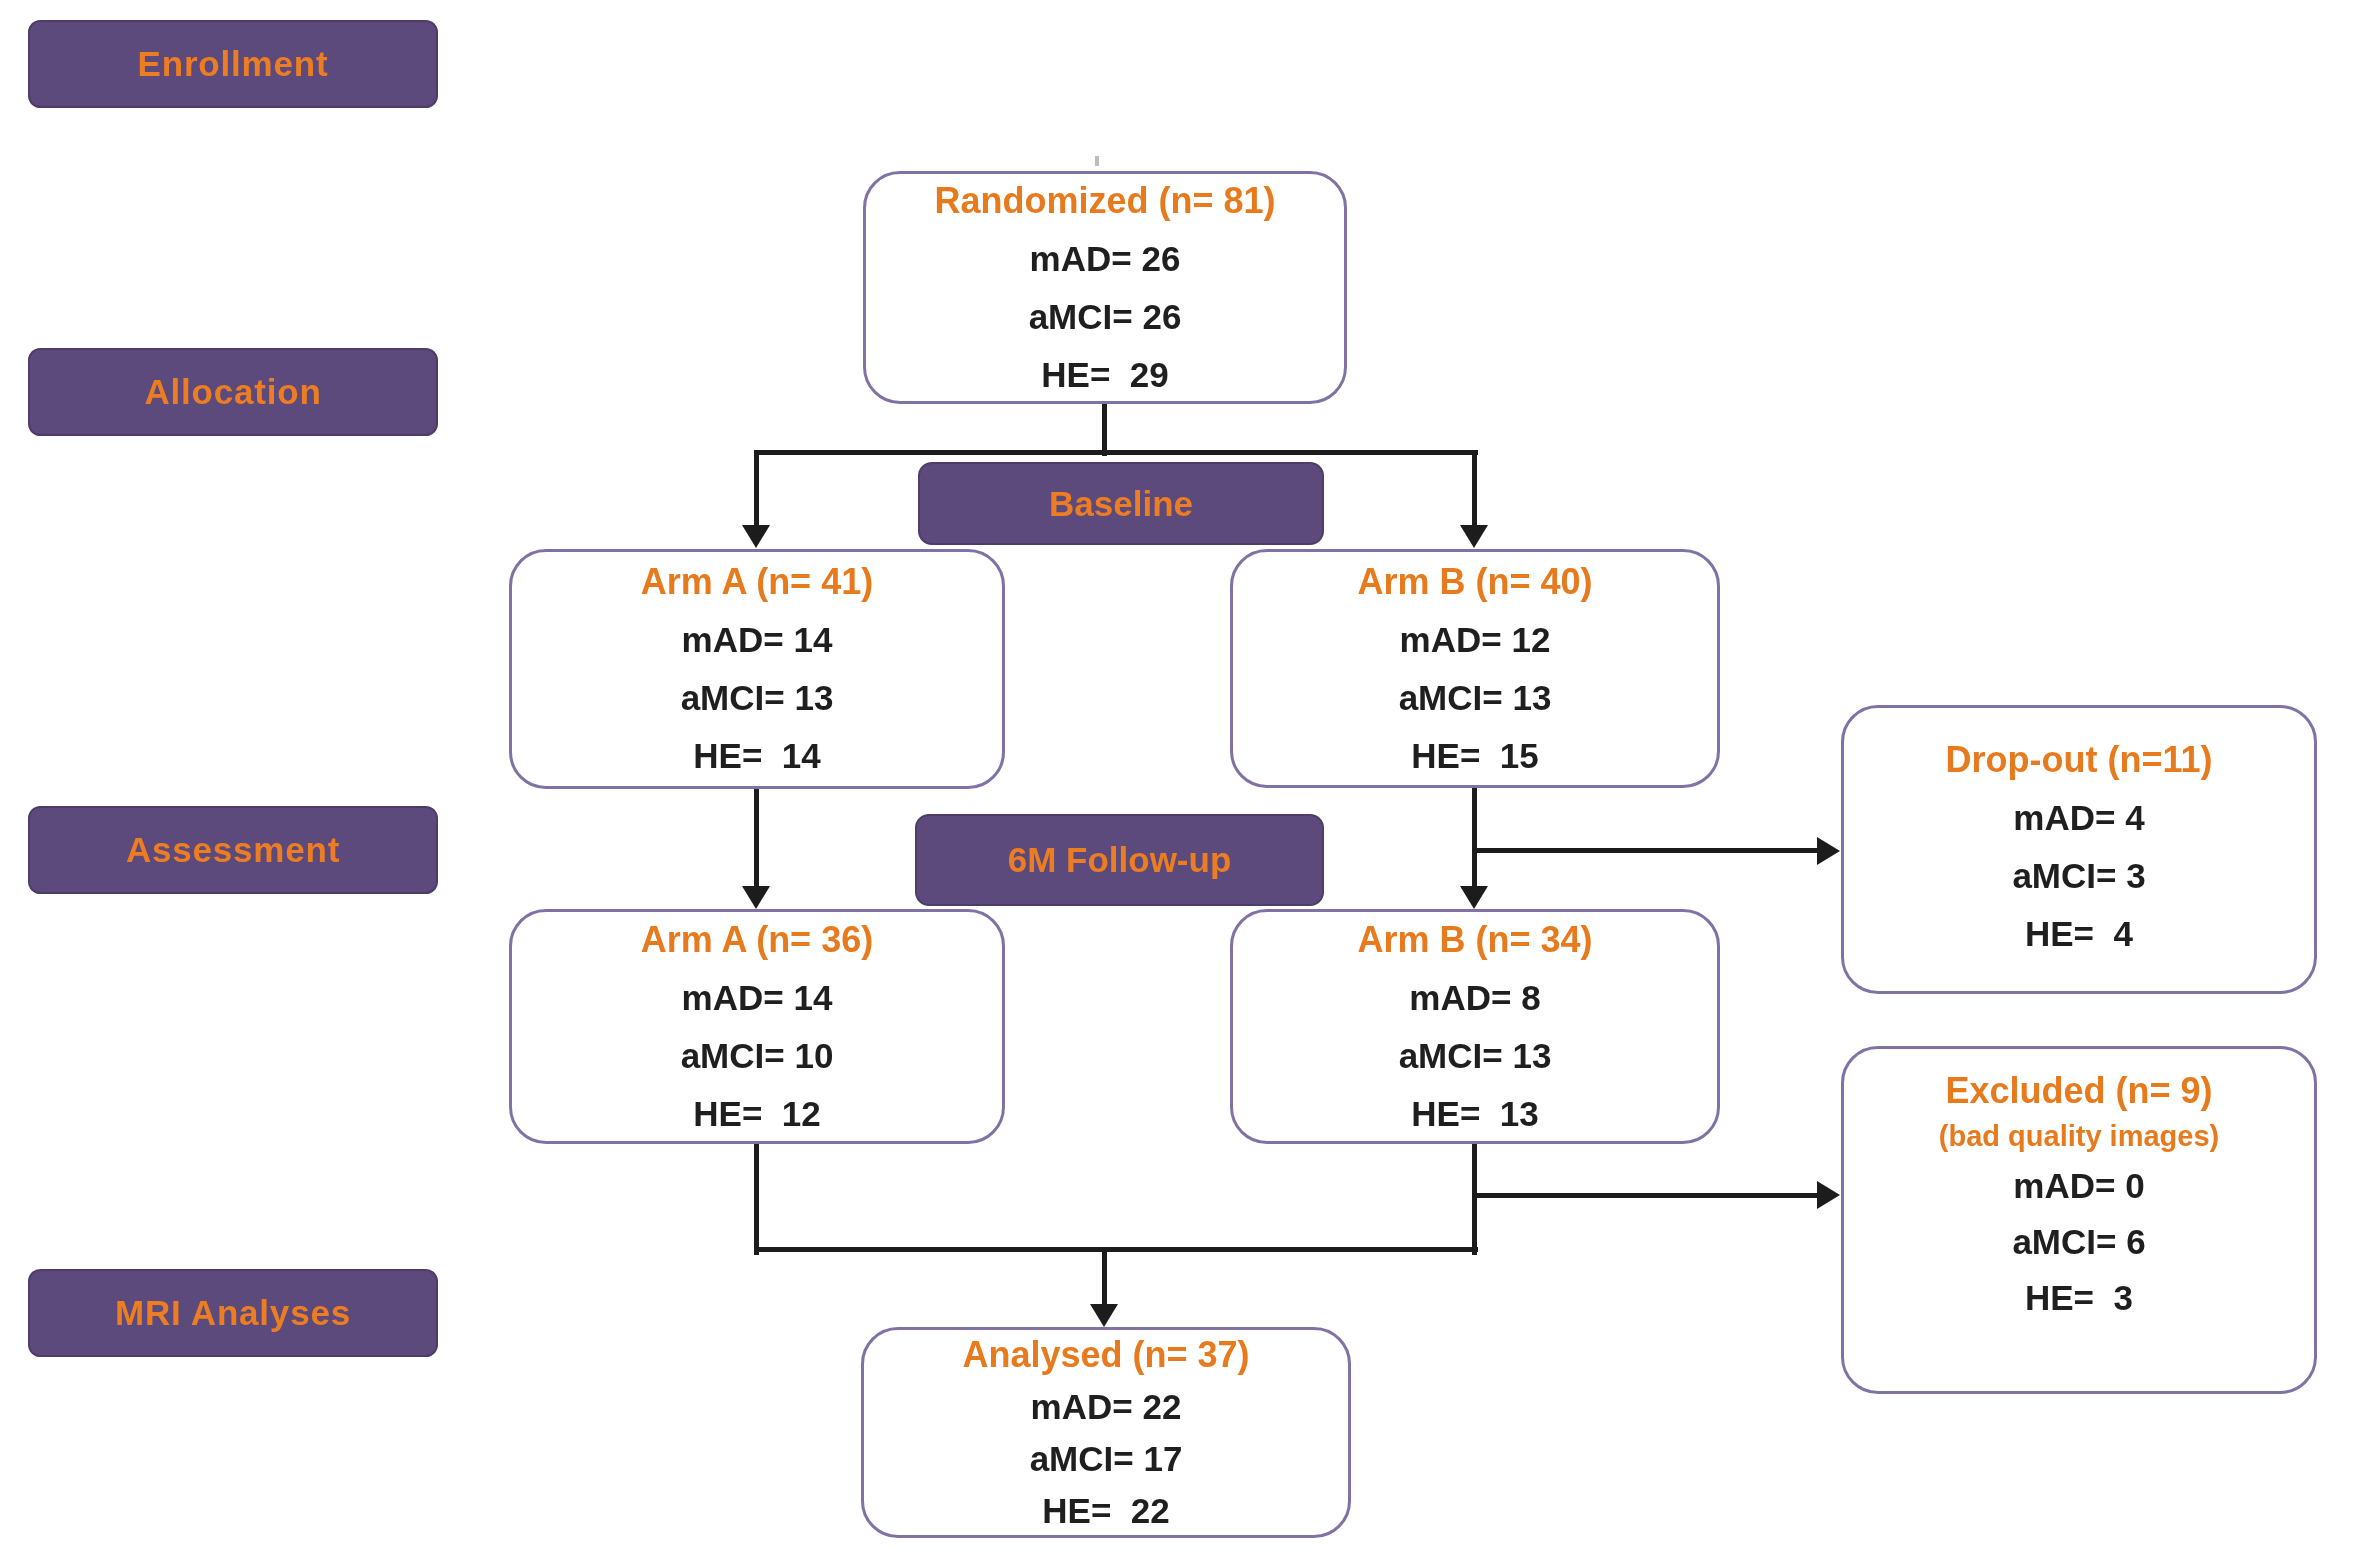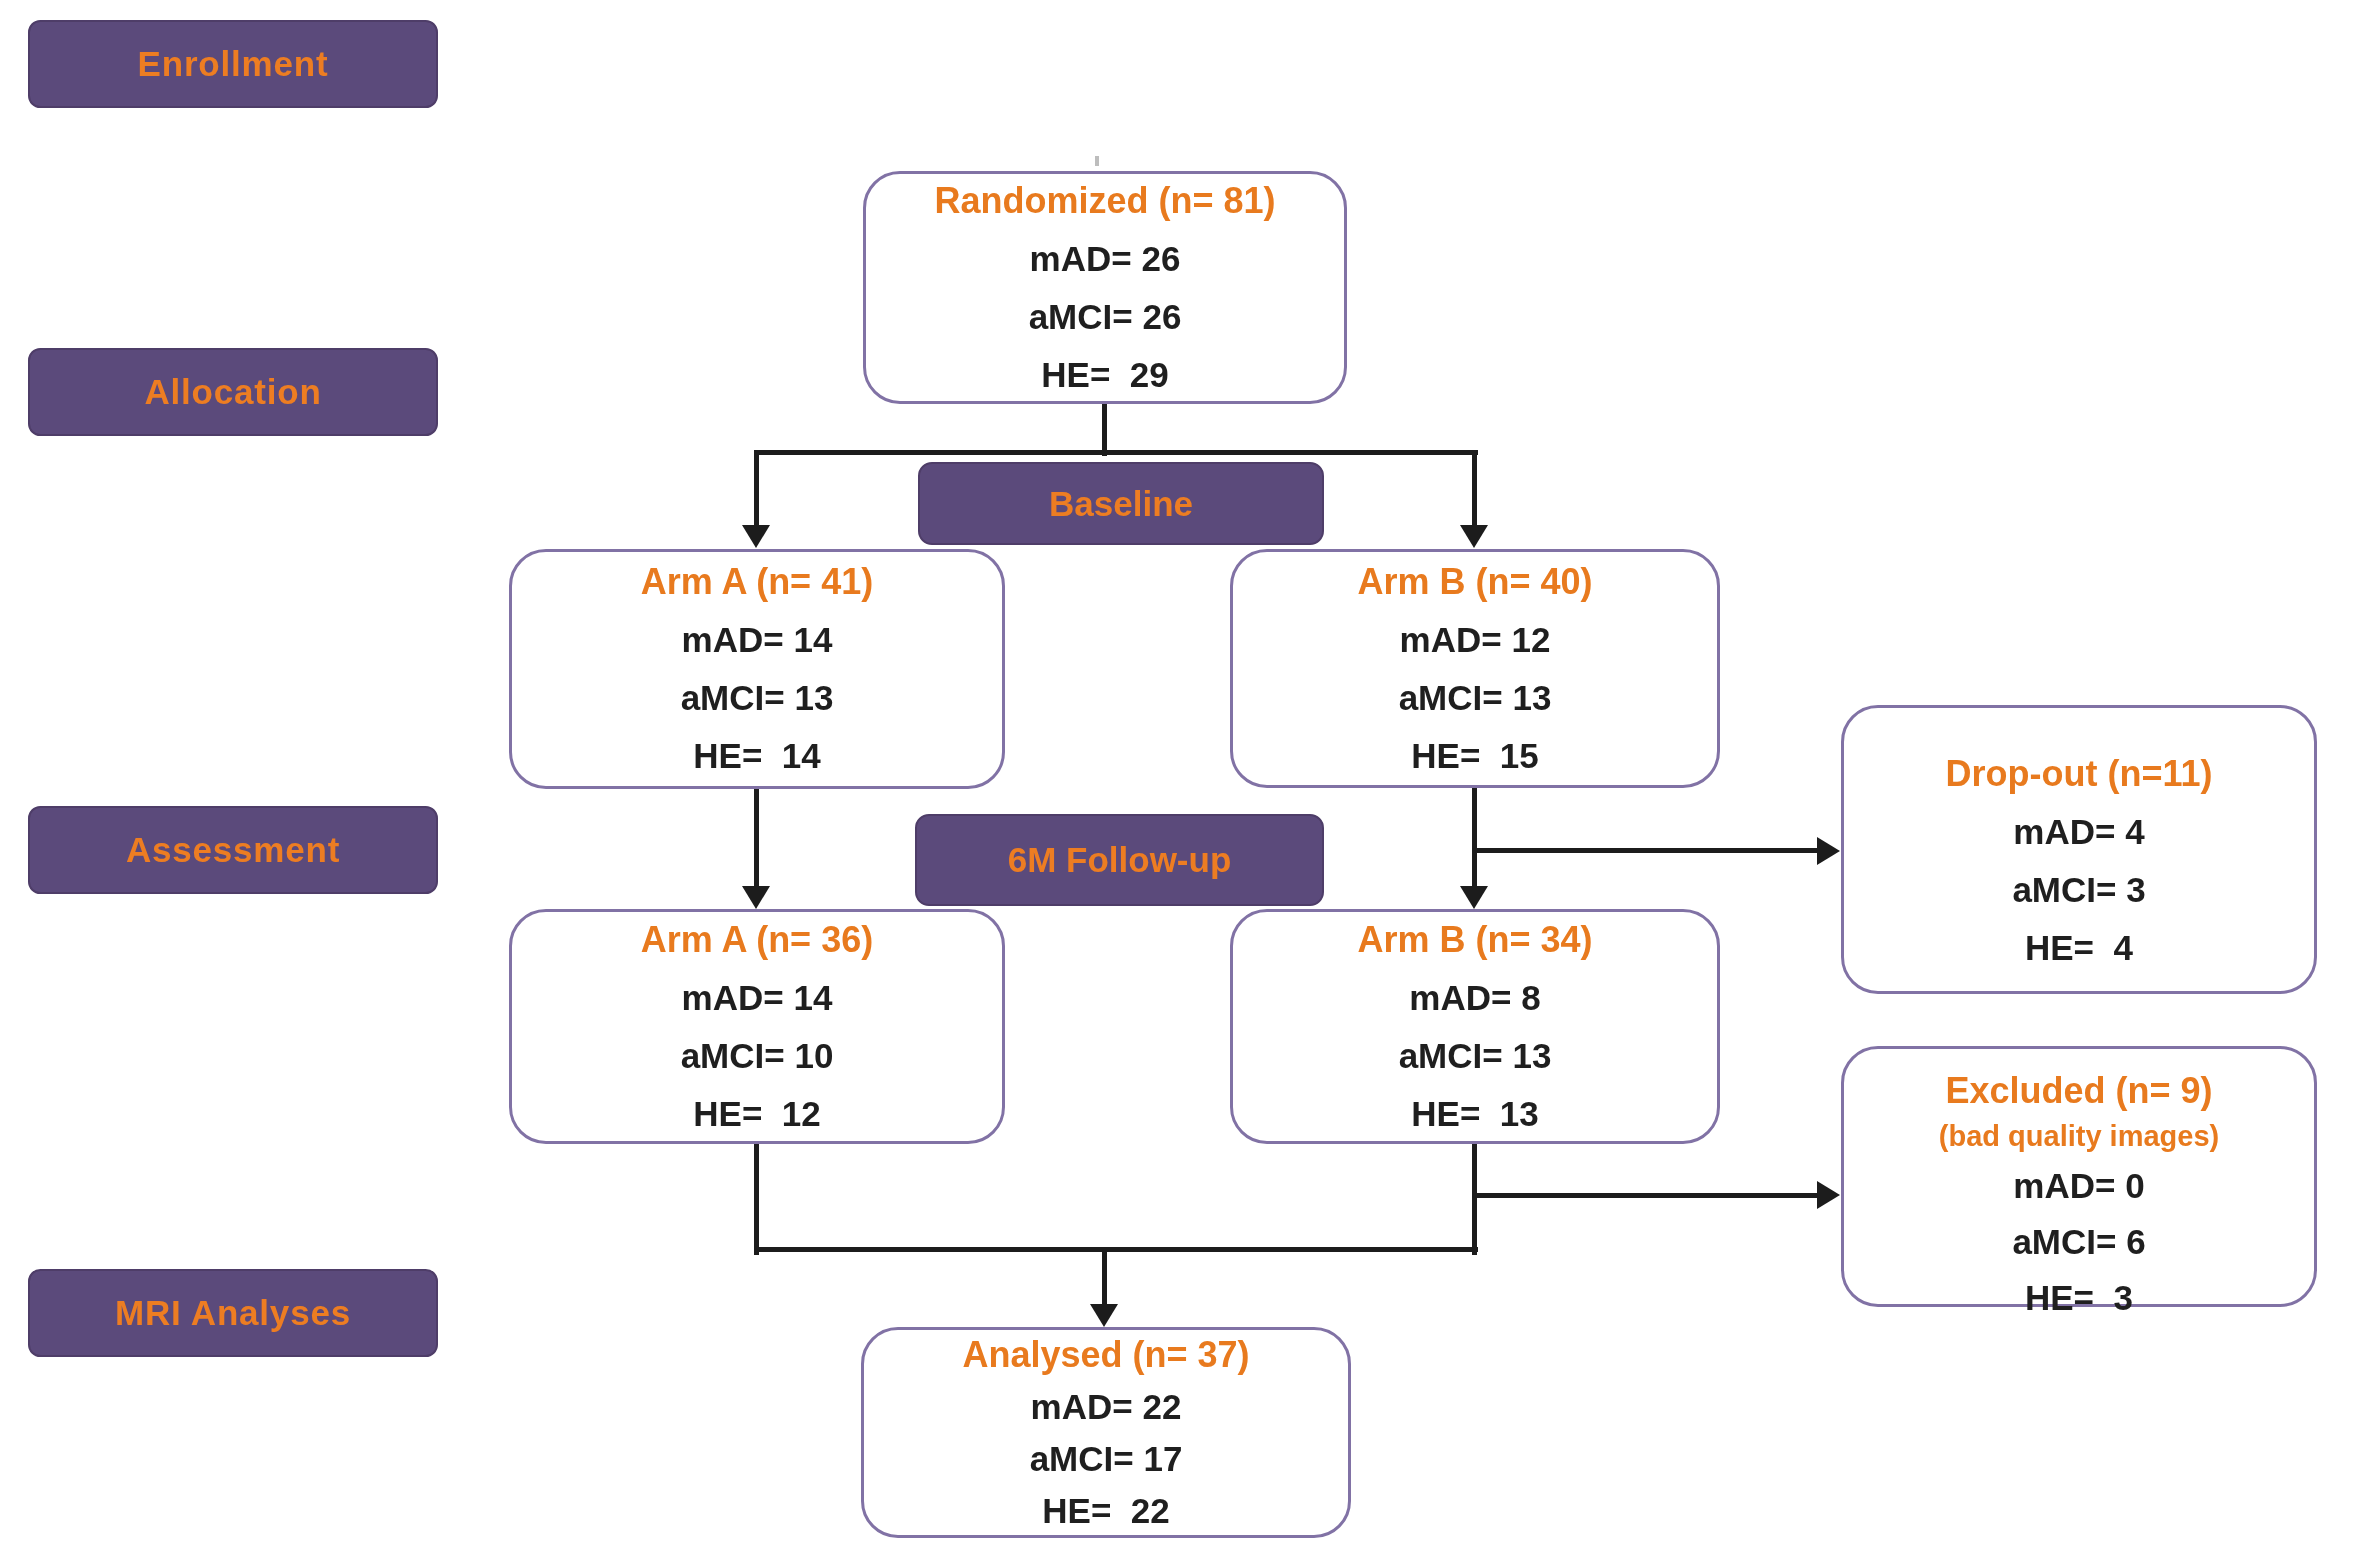--- a/index.html
+++ b/index.html
@@ -27,22 +27,22 @@
         display:flex;flex-direction:column;align-items:center;justify-content:center;
         z-index:2;box-sizing:border-box;}
   .node .node-title{color:#e87a1e;font-size:36px;line-height:58px;white-space:pre;}
   .node .node-sub{color:#e87a1e;font-size:29px;line-height:43px;white-space:pre;}
   .node .node-line{color:#1f1f1f;font-size:35px;line-height:58px;white-space:pre;}
   #node-randomized{left:863px;top:171px;width:484px;height:233px;}
   #node-arm-a-baseline{left:509px;top:549px;width:496px;height:240px;}
   #node-arm-b-baseline{left:1230px;top:549px;width:490px;height:239px;}
   #node-arm-a-followup{left:509px;top:909px;width:496px;height:235px;}
   #node-arm-b-followup{left:1230px;top:909px;width:490px;height:235px;}
-  #node-dropout{left:1841px;top:705px;width:476px;height:289px;justify-content:center;padding-top:23px;}
-  #node-excluded{left:1841px;top:1046px;width:476px;height:261px;justify-content:flex-start;padding-top:17px;}
+  #node-dropout{left:1841px;top:705px;width:476px;height:289px;justify-content:flex-start;padding-top:23px;}
+  #node-excluded{left:1841px;top:1046px;width:476px;height:348px;justify-content:flex-start;padding-top:17px;}
   #node-excluded .node-title{line-height:49px;}
   #node-excluded .node-line{line-height:56px;}
   #node-analysed{left:861px;top:1327px;width:490px;height:211px;}
   #node-analysed .node-title,#node-analysed .node-line{line-height:52px;}
 
   
   .conn{position:absolute;background:#1c1c1c;z-index:1;}
   .arrow-down{position:absolute;width:0;height:0;border-left:14.6px solid transparent;
               border-right:14.6px solid transparent;border-top:23px solid #1c1c1c;z-index:1;}
   .arrow-right{position:absolute;width:0;height:0;border-top:14.6px solid transparent;

